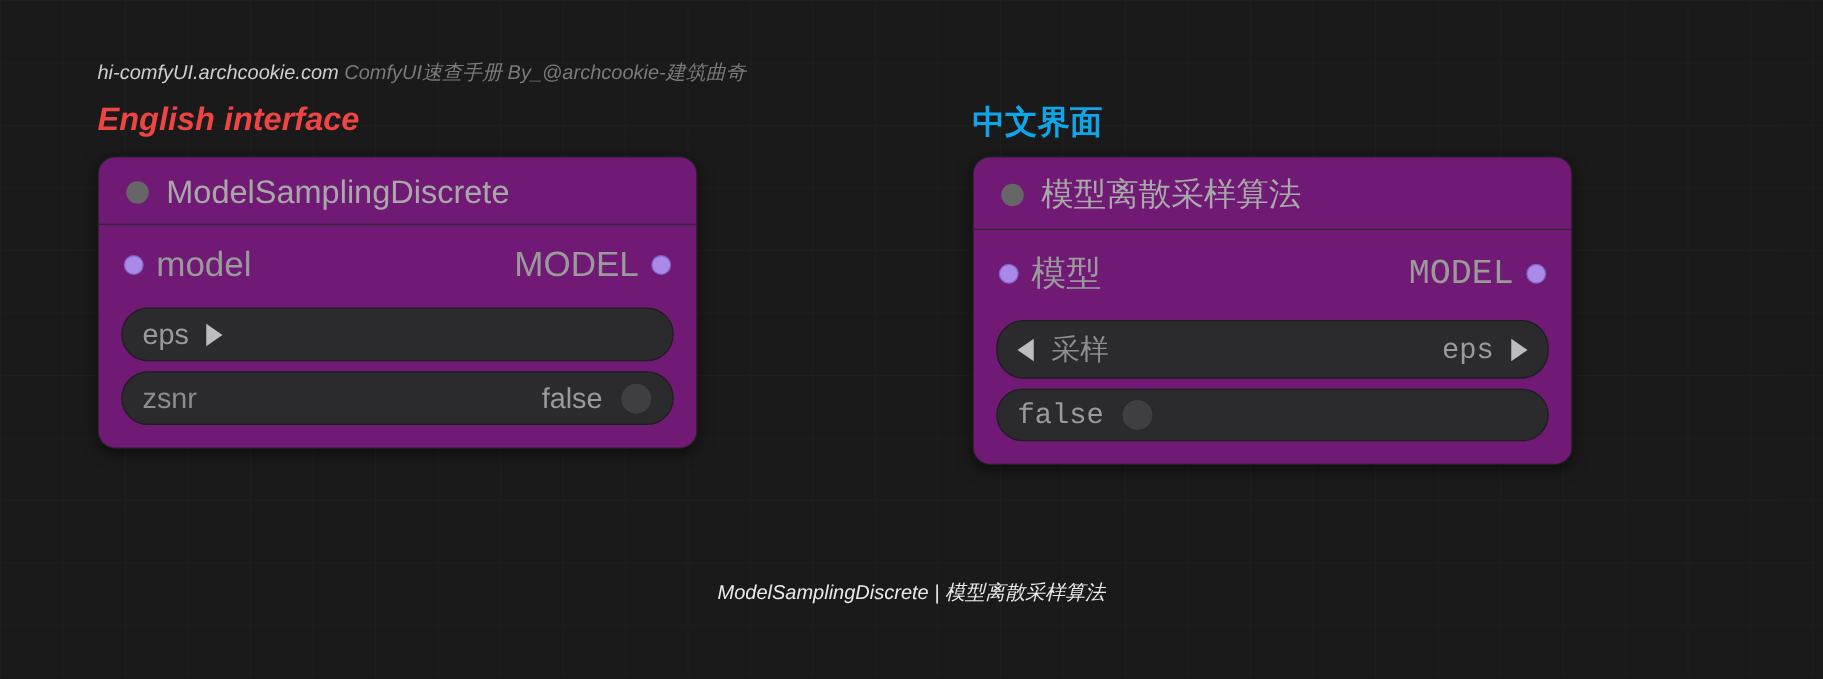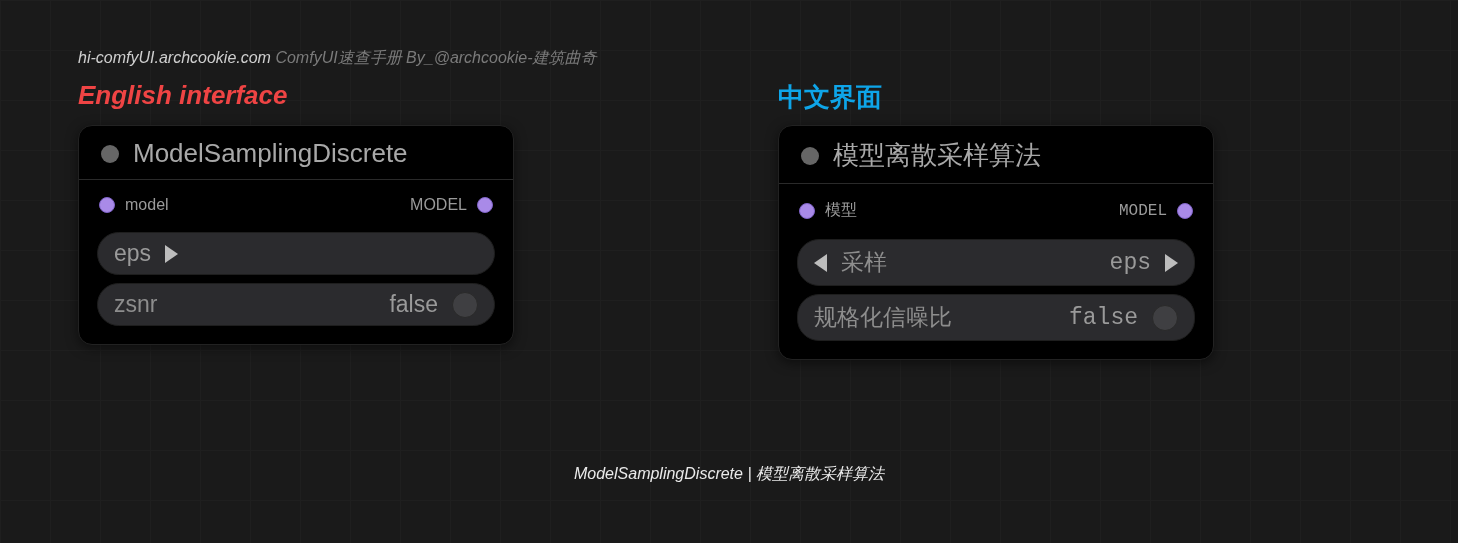--- a/index.html
+++ b/index.html
@@ -44,22 +44,22 @@
   .label-zh {
     position: absolute;
     top: 80px;
     left: 778px;
     font-weight: 600;
     font-size: 26px;
     color: #0ea5e9;
   }
   .node {
     position: absolute;
-    width: 436px;
-    background: #000000;
+    width: 480px;
+    background: #701a75;
     border: 1px solid #222;
     border-radius: 14px;
     box-shadow: 0 3px 12px rgba(0,0,0,0.5);
   }
   .node-en { top: 125px; left: 78px; }
   .node-zh { top: 125px; left: 778px; font-family: Liberation Mono, monospace; }
   .node-header {
     display: flex;
     align-items: center;
     gap: 14px;
@@ -77,21 +77,21 @@
     font-weight: 400;
   }
   .node-body {
     padding: 14px 18px 18px 18px;
   }
   .port-row {
     display: flex;
     align-items: center;
     justify-content: space-between;
     padding: 2px 2px 10px 2px;
-    font-size: 16px;
+    font-size: 28px;
     color: #9a9a9a;
   }
   .port-left, .port-right { display: flex; align-items: center; gap: 10px; }
   .port-dot {
     width: 16px; height: 16px; border-radius: 50%;
     background: #a98ae8;
     border: 1px solid #7f63c7;
   }
   .port-dot.out { background: #a98ae8; }
   .widget {
@@ -198,23 +198,20 @@
       <div class="wgroup-left">
         <div class="arrow left"></div>
         <span class="wlabel">采样</span>
       </div>
       <div class="wgroup-right">
         <span class="wvalue">eps</span>
         <div class="arrow right"></div>
       </div>
     </div>
     <div class="widget">
-      <div class="wgroup-left">
-        <span class="wlabel">规格化信噪比</span>
-      </div>
       <div class="wgroup-right">
         <span class="wvalue">false</span>
         <div class="toggle-track"></div>
       </div>
     </div>
   </div>
 </div>
 
 <div class="caption">ModelSamplingDiscrete | 模型离散采样算法</div>
 

